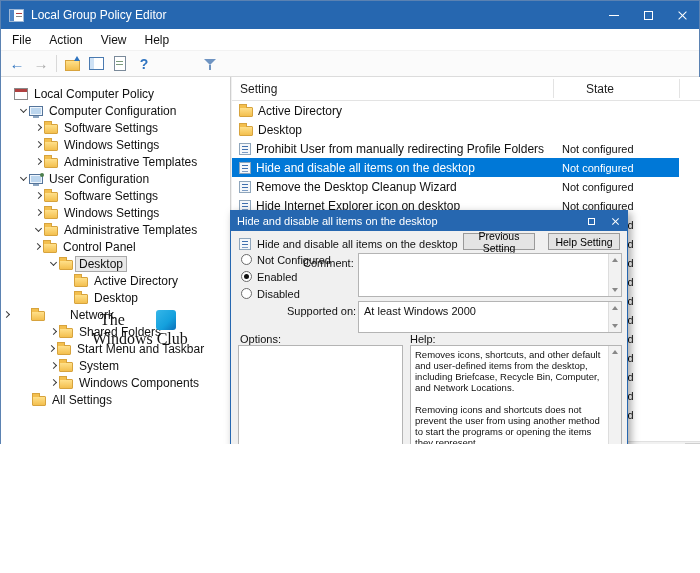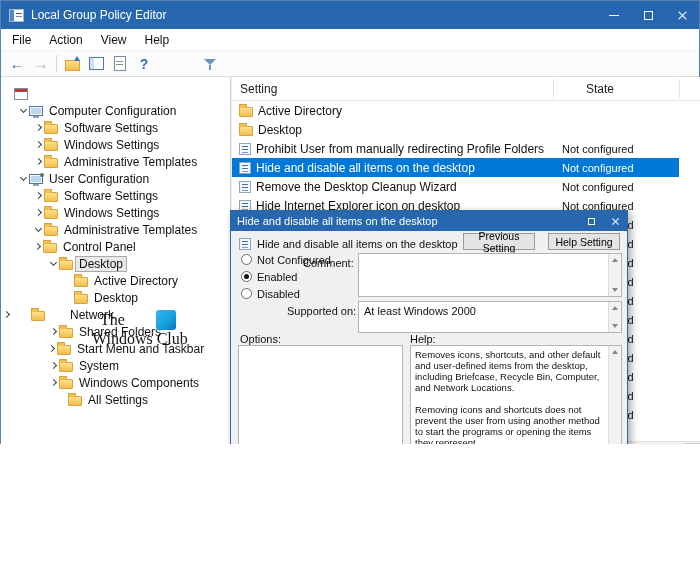--- a/index.html
+++ b/index.html
@@ -159,20 +159,21 @@
       <button class="tbtn" data-icon="help"></button>
       <span class="tspacer"></span>
       <button class="tbtn" data-icon="filter"></button>
     </div>
 
     <div class="tree-pane">
 
         <div class="trow" data-icon="console" data-arrow="none" style="padding-left: 2px;">
           <span class="arrow"></span>
           <span class="icon"></span>
+          <span class="tlabel">Local Computer Policy</span>
         </div>
 
         <div class="trow" data-icon="computer" data-arrow="expanded" style="padding-left: 17px;">
           <span class="arrow"></span>
           <span class="icon"></span>
           <span class="tlabel">Computer Configuration</span>
         </div>
 
         <div class="trow" data-icon="folder" data-arrow="collapsed" style="padding-left: 32px;">
           <span class="arrow"></span>
@@ -263,21 +264,21 @@
           <span class="icon"></span>
           <span class="tlabel">System</span>
         </div>
 
         <div class="trow" data-icon="folder" data-arrow="collapsed" style="padding-left: 47px;">
           <span class="arrow"></span>
           <span class="icon"></span>
           <span class="tlabel">Windows Components</span>
         </div>
 
-        <div class="trow" data-icon="folder" data-arrow="none" style="padding-left: 56px;">
+        <div class="trow" data-icon="folder" data-arrow="none" style="padding-left: 20px;">
           <span class="arrow"></span>
           <span class="icon"></span>
           <span class="tlabel">All Settings</span>
         </div>
       </div>
 
     <div class="list-pane">
       <div class="list-header">
         <span class="col-setting">Setting</span>
         <span class="col-state">State</span>

